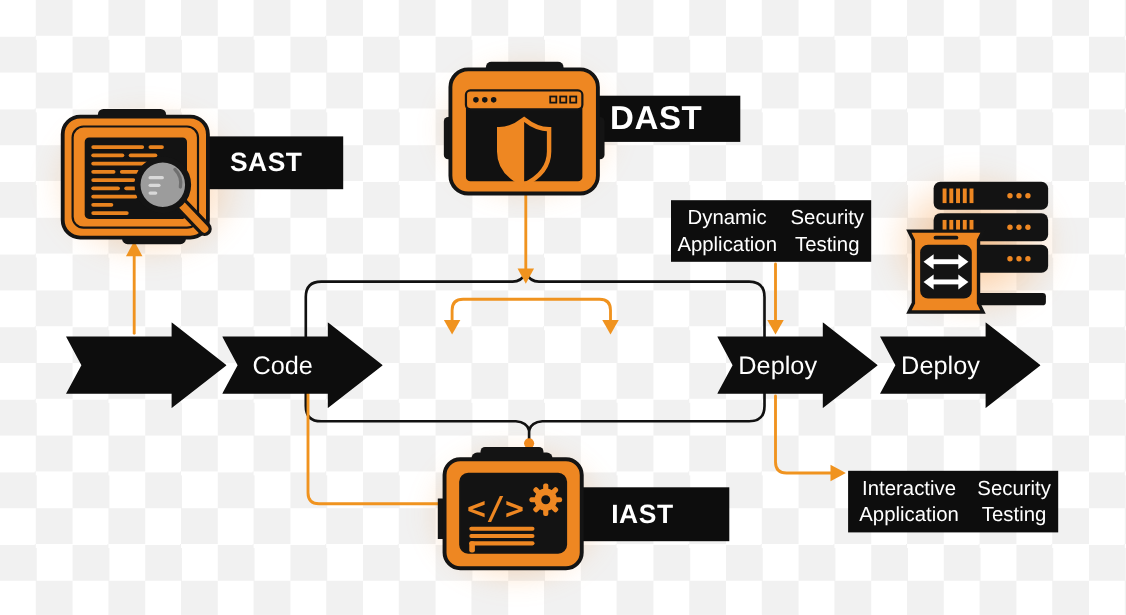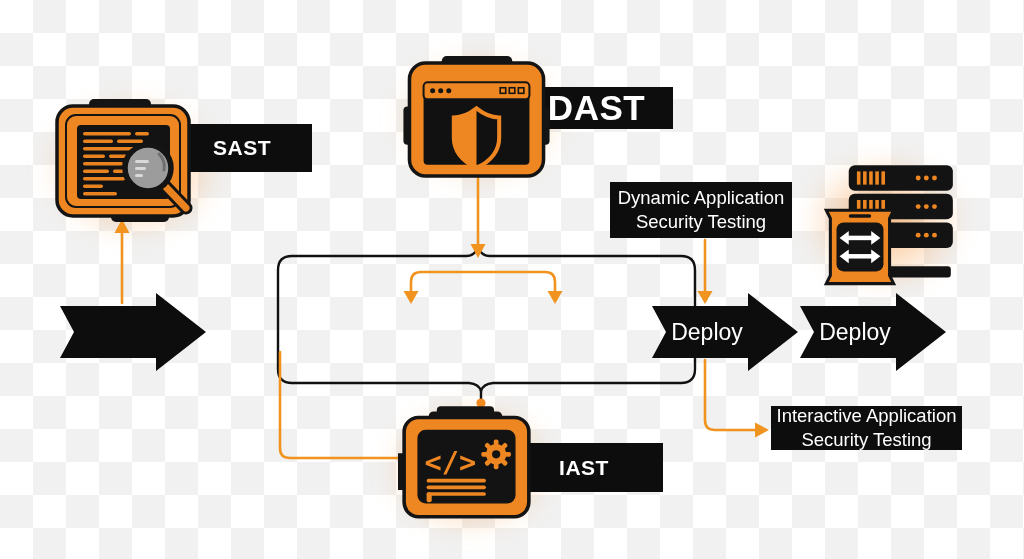--- a/index.html
+++ b/index.html
@@ -7,25 +7,25 @@
     position:relative;width:1024px;height:559px;overflow:hidden;
     background:repeating-conic-gradient(#f1f1f1 0% 25%, #ffffff 0% 50%);
     background-size:66px 66px;
     font-family:"Liberation Sans", sans-serif;
   }
   .glow{position:absolute;border-radius:50%;filter:blur(10px);
     background:radial-gradient(closest-side, rgba(244,136,34,.55), rgba(244,136,34,0));}
   .badge{
     position:absolute;background:#0d0d0d;color:#fff;
     display:flex;align-items:center;justify-content:center;
-    font-weight:700;font-size:21px;letter-spacing:.5px;z-index:3;
+    font-weight:700;font-size:24px;letter-spacing:.5px;z-index:3;
   }
   .note{
     position:absolute;background:#0d0d0d;color:#fff;
-    display:flex;flex-direction:column;align-items:center;justify-content:center;
+    display:flex;flex-direction:row;align-items:center;justify-content:center;
     font-weight:500;font-size:18.5px;line-height:1.28;text-align:center;z-index:3;
   }
   .arrow{position:absolute;width:146px;height:78px;z-index:2;}
   .arrow svg{position:absolute;inset:0;}
   .stage-label{
     position:absolute;left:14px;top:13px;width:82px;height:52px;
     display:flex;align-items:center;justify-content:center;
     color:#fff;font-size:23px;font-weight:400;
   }
   .icon{position:absolute;z-index:4;}
@@ -61,48 +61,54 @@
       <polygon points="755,422.5 755,437.5 769,430"></polygon>
     </g>
   </svg>
 
   <div class="arrow" style="left:60px;top:293px">
     <svg viewBox="0 0 146 78">
         <polygon points="0,13 96,13 96,0 146,39 96,78 96,65 0,65 14,39" fill="#0d0d0d"></polygon>
       </svg>
     <span class="stage-label"></span>
   </div>
+  <div class="arrow" style="left:202px;top:293px">
+    <svg viewBox="0 0 146 78">
+        <polygon points="0,13 96,13 96,0 146,39 96,78 96,65 0,65 14,39" fill="#0d0d0d"></polygon>
+      </svg>
+    <span class="stage-label">Code</span>
+  </div>
   <div class="arrow" style="left:652px;top:293px">
     <svg viewBox="0 0 146 78">
         <polygon points="0,13 96,13 96,0 146,39 96,78 96,65 0,65 14,39" fill="#0d0d0d"></polygon>
       </svg>
     <span class="stage-label">Deploy</span>
   </div>
   <div class="arrow" style="left:800px;top:293px">
     <svg viewBox="0 0 146 78">
         <polygon points="0,13 96,13 96,0 146,39 96,78 96,65 0,65 14,39" fill="#0d0d0d"></polygon>
       </svg>
     <span class="stage-label">Deploy</span>
   </div>
 
   <div class="badge" style="left:172px;top:124px;width:140px;height:48px">
     <span>SAST</span>
   </div>
-  <div class="badge" style="left:520px;top:87px;width:153px;height:42px;font-size:35px">
+  <div class="badge" style="left:520px;top:87px;width:153px;height:42px;font-size:30px">
     <span>DAST</span>
   </div>
   <div class="badge" style="left:505px;top:443px;width:158px;height:49px">
     <span>IAST</span>
   </div>
 
   <div class="note" style="left:610px;top:182px;width:182px;height:56px">
     <div>Dynamic Application</div>
     <div>Security Testing</div>
   </div>
-  <div class="note" style="left:771px;top:406px;width:191px;height:44px">
+  <div class="note" style="left:771px;top:428px;width:191px;height:56px">
     <div>Interactive Application</div>
     <div>Security Testing</div>
   </div>
 
   <div class="glow" style="left:40px;top:92px;width:185px;height:150px"></div>
   <div class="glow" style="left:392px;top:48px;width:175px;height:140px"></div>
   <div class="glow" style="left:382px;top:398px;width:175px;height:140px"></div>
   <div class="glow" style="left:802px;top:152px;width:165px;height:140px"></div>
 
   <div class="icon" style="left:52px;top:96px;width:152px;height:132px">

